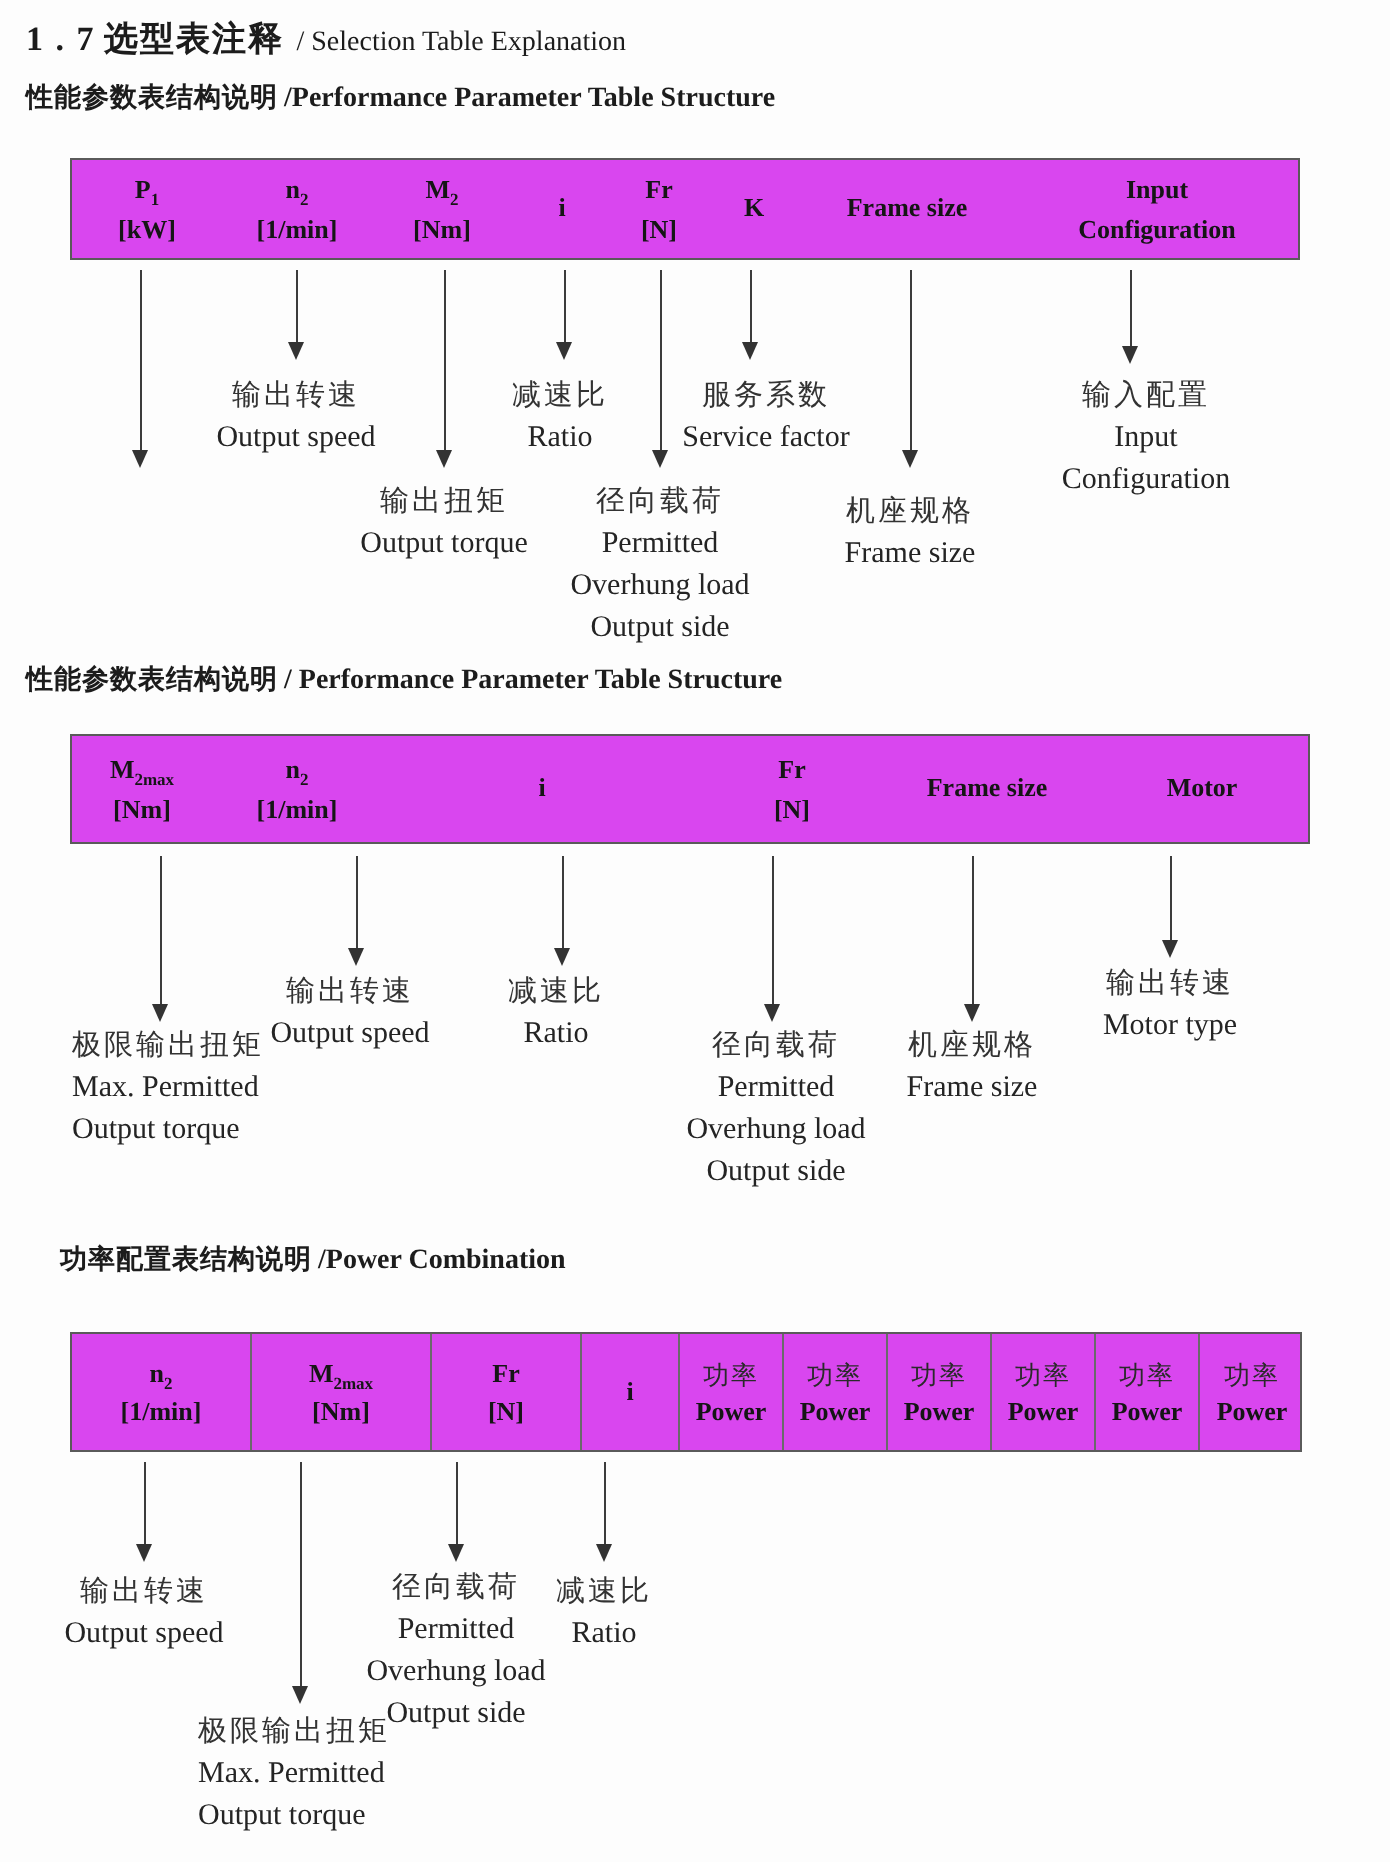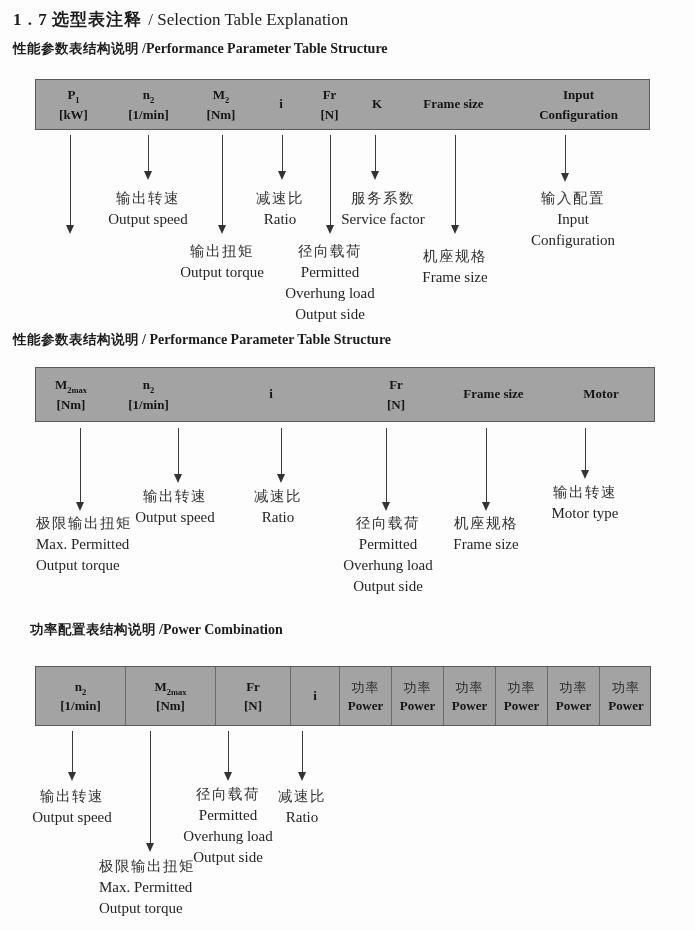--- a/index.html
+++ b/index.html
@@ -3,27 +3,27 @@
 <meta charset="utf-8">
 <style>
   html,body{margin:0;padding:0;background:#9a9a9a;}
   #page{position:relative;width:695px;height:931px;background:#fdfdfd;margin:0 auto;
         font-family:"Liberation Serif",serif;color:#1c1c1c;overflow:hidden;}
 
   
   .title{position:absolute;left:13px;top:8px;font-size:17px;white-space:nowrap;}
   .t-num{font-weight:bold;letter-spacing:1px;}
   .t-zh{font-weight:bold;font-size:17px;letter-spacing:1px;}
-  .t-en{font-size:17px;margin-left:2px;}
+  .t-en{font-size:14px;margin-left:2px;}
   .heading{position:absolute;font-size:14px;font-weight:bold;white-space:nowrap;}
   .h-zh{font-family:"Liberation Sans",sans-serif;font-size:13.5px;letter-spacing:.5px;}
   .h-en{margin-left:3px;}
 
   
-  .ptable{position:absolute;display:flex;background:#a3a3a3;border:1px solid #5a5a5a;box-sizing:border-box;}
+  .ptable{position:absolute;display:flex;background:#d946ef;border:1px solid #5a5a5a;box-sizing:border-box;}
   .cell{flex:0 0 auto;display:flex;flex-direction:column;justify-content:center;align-items:center;
         gap:3px;font-weight:bold;font-size:13px;color:#151515;box-sizing:border-box;line-height:15px;}
   .cell sub{font-size:8.5px;line-height:8px;}
   .cell .unit:empty{display:none;}
   .t3 .cell{border-right:1px solid #6a6a6a;}
   .t3 .cell:last-child{border-right:none;}
   .zh-light{font-family:"Liberation Sans",sans-serif;font-weight:normal;letter-spacing:1px;color:#2a2a2a;}
 
   
   .arrow{position:absolute;width:1px;background:#3c3c3c;}

